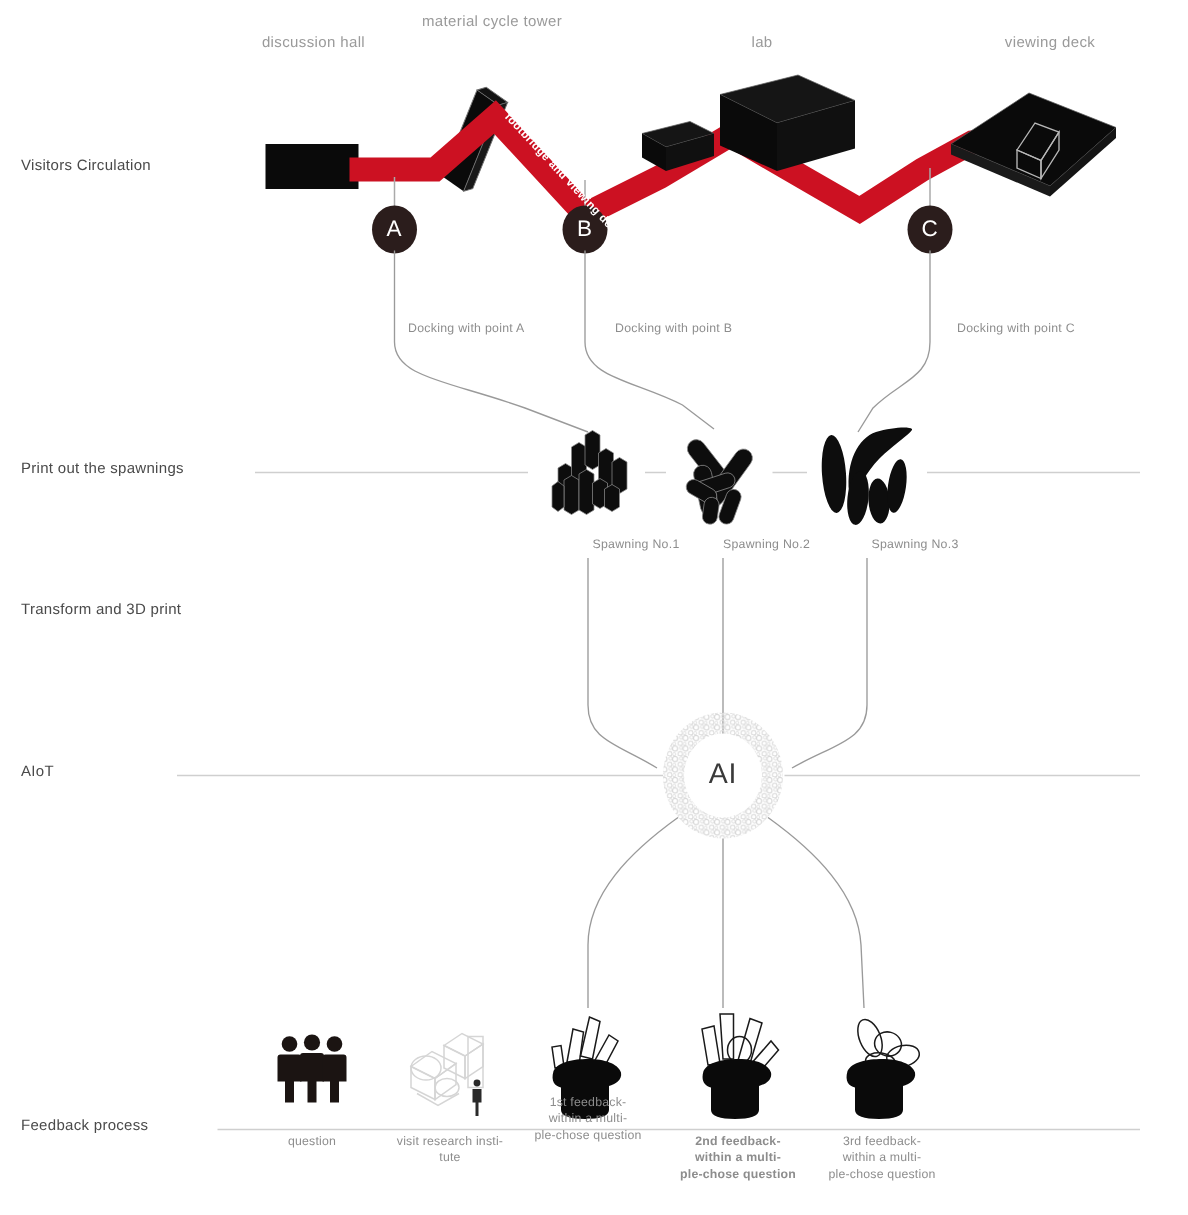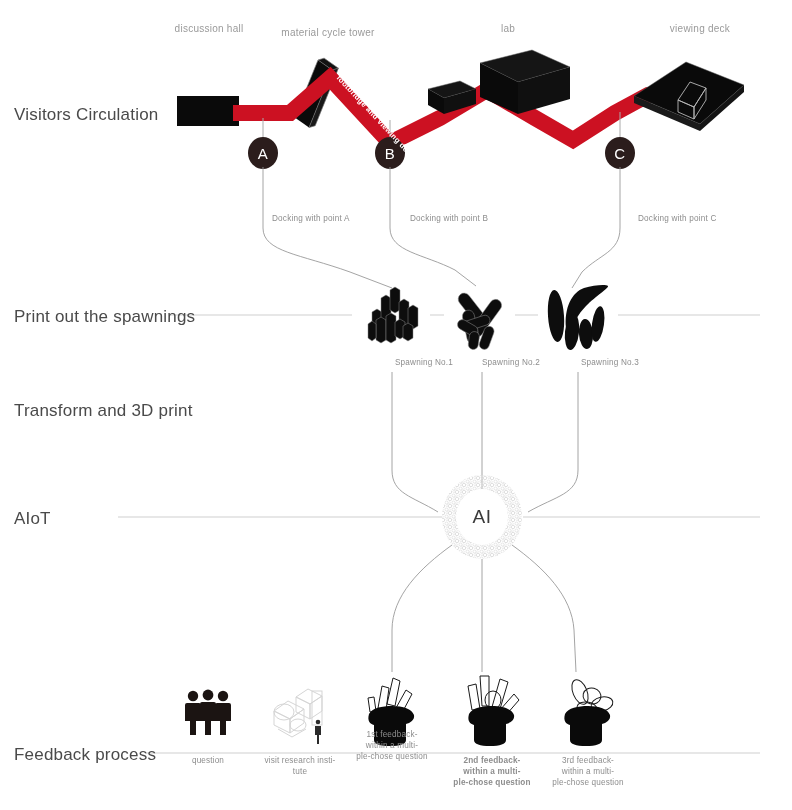--- a/index.html
+++ b/index.html
@@ -6,21 +6,21 @@
   body{
     width:792px;height:810px;position:relative;overflow:hidden;
     font-family:"Liberation Sans", sans-serif;
     color:#555;
   }
   .canvas{position:absolute;inset:0;width:792px;height:810px;}
   svg.layer{position:absolute;left:0;top:0;width:792px;height:810px;overflow:visible;}
 
   .row-label{
     position:absolute;
-    font-size:17px;
+    font-size:10px;
     color:#4a4a4a;
     letter-spacing:.2px;
     white-space:nowrap;
     font-weight:400;
   }
   .top-label{
     position:absolute;
     font-size:10px;
     color:#9a9a9a;
     letter-spacing:.25px;
@@ -282,21 +282,21 @@
     </g>
   </svg>
 
   <div class="row-label" style="left:14px;top:105px;">Visitors Circulation</div>
   <div class="row-label" style="left:14px;top:307px;">Print out the spawnings</div>
   <div class="row-label" style="left:14px;top:401px;">Transform and 3D print</div>
   <div class="row-label" style="left:14px;top:509px;">AIoT</div>
   <div class="row-label" style="left:14px;top:745px;">Feedback process</div>
 
   <div class="top-label" style="left:209px;top:23px;">discussion hall</div>
-  <div class="top-label" style="left:316px;top:27px;padding-left:24px;">material cycle tower</div>
+  <div class="top-label" style="left:316px;top:9px;padding-left:24px;">material cycle tower</div>
   <div class="top-label" style="left:508px;top:23px;">lab</div>
   <div class="top-label" style="left:700px;top:23px;">viewing deck</div>
 
   <div class="bridge-text" style="left:338px;top:72px;transform:rotate(47deg);">footbridge and viewing deck</div>
 
   <div class="node-letter" style="left:263px;top:153px;">A</div>
   <div class="node-letter" style="left:390px;top:153px;">B</div>
   <div class="node-letter" style="left:620px;top:153px;">C</div>
 
   <div class="dock-label" style="left:272px;top:214px;">Docking with point A</div>

